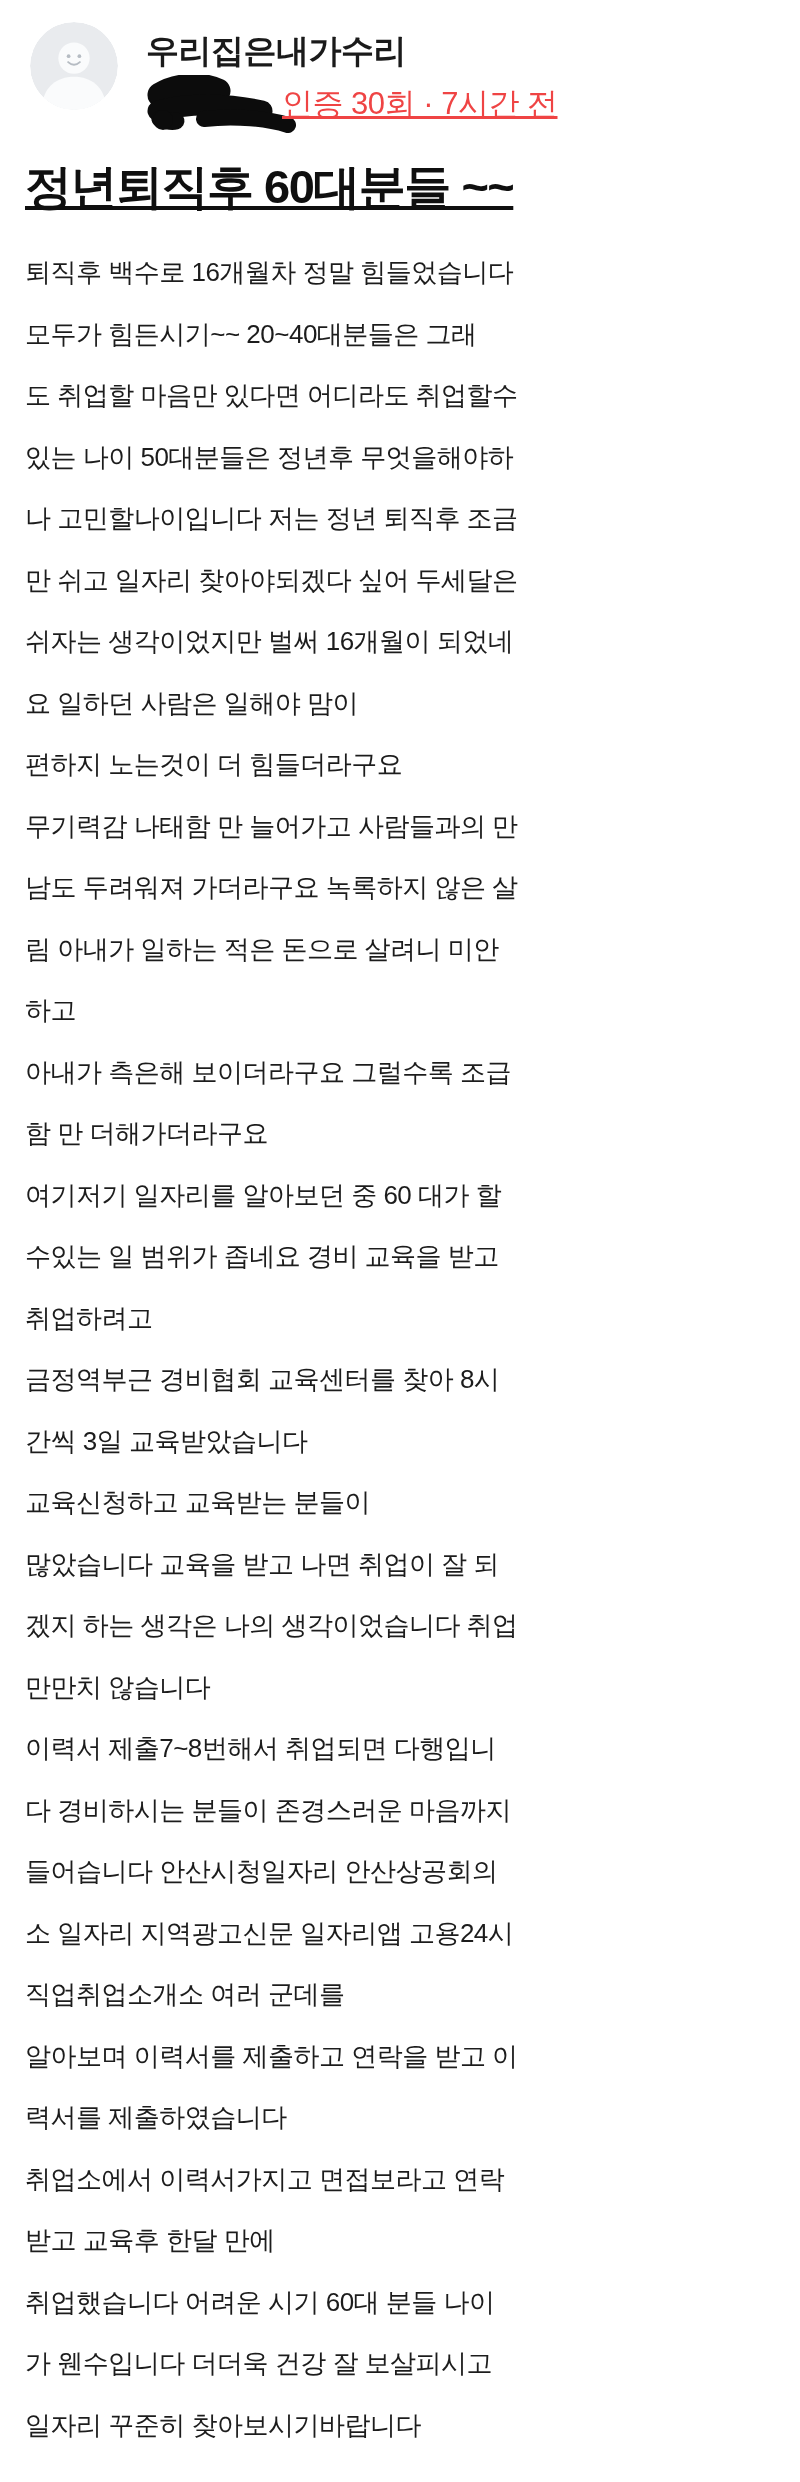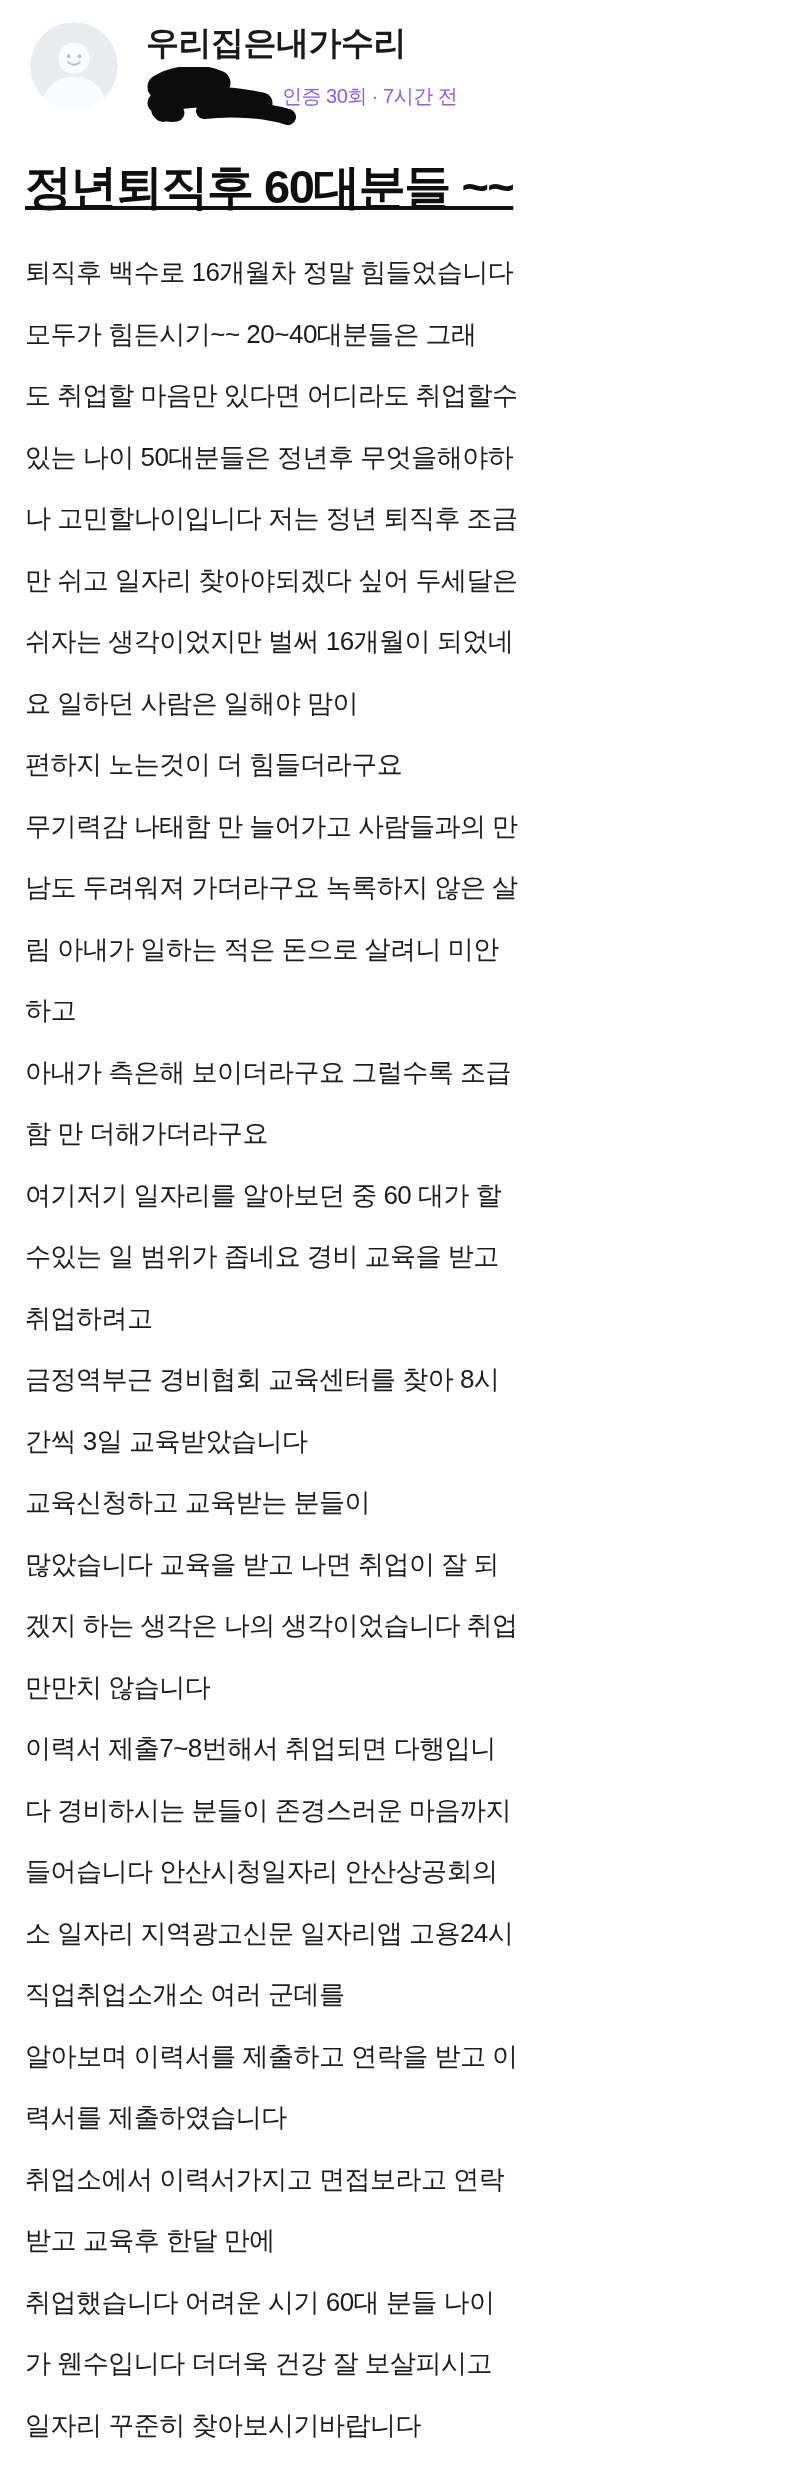--- a/index.html
+++ b/index.html
@@ -20,42 +20,43 @@
     display: flex;
     align-items: flex-start;
   }
   .avatar {
     width: 88px;
     height: 88px;
     border-radius: 50%;
     flex: 0 0 88px;
     overflow: hidden;
   }
-  .header-text { margin-left: 28px; padding-top: 0; }
+  .header-text { margin-left: 28px; padding-top: 0; margin-top: 8px; }
   .username {
     font-size: 33px;
     font-weight: bold;
     color: #1a1a1a;
     line-height: 1.25;
     letter-spacing: -0.5px;
   }
   .meta-row {
     display: flex;
     align-items: center;
     margin-top: 4px;
     height: 58px;
     position: relative;
   }
   .scribble { width: 152px; height: 58px; flex: 0 0 152px; }
   .post-meta {
-    font-size: 20px;
-    color: #8b5cf6;
+    font-size: 31px;
+    color: #ef4444;
     margin-left: -16px;
     white-space: nowrap;
     letter-spacing: -0.5px;
+    text-decoration: underline;
   }
   .post-title {
     position: absolute;
     top: 158px;
     left: 25px;
     right: 20px;
     font-size: 47px;
     line-height: 1.22;
     font-weight: bold;
     color: #0f0f0f;

